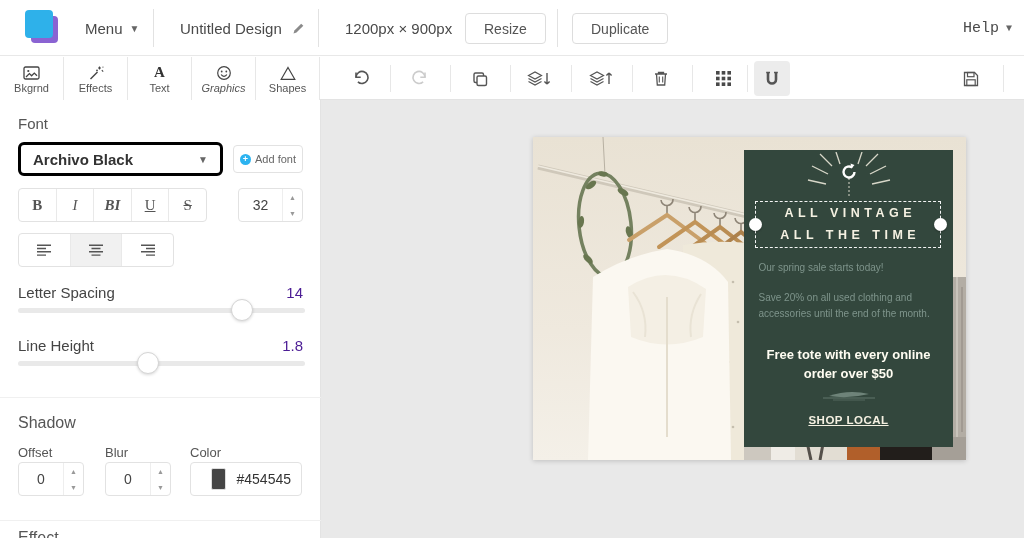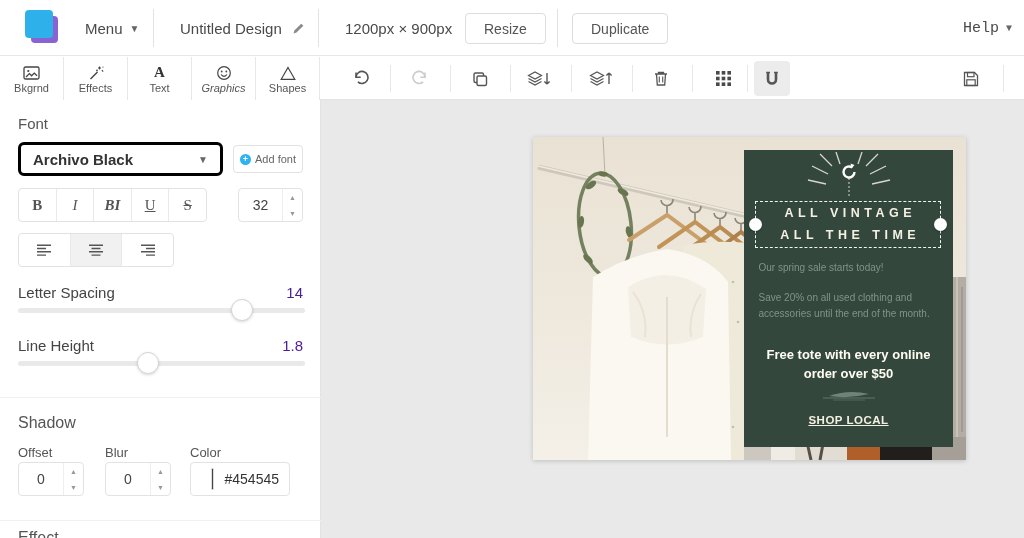--- a/index.html
+++ b/index.html
@@ -382,21 +382,21 @@
   <div class="s-label" style="left:105px; top:345px; font-size:13px;">Blur</div>
   <div class="stepper" style="left:105px; top:362px; width:66px; height:34px;">
     <span class="num">0</span>
     <span class="arrows">
       <span>▲</span>
       <span>▼</span>
     </span>
   </div>
 
   <div class="s-label" style="left:190px; top:345px; font-size:13px;">Color</div>
-  <div class="colorbox" style="left:190px; top:362px; width:100px;padding-left:20px;">
+  <div class="colorbox" style="left:190px; top:362px; width:112px;padding-left:20px;">
     <span class="sw" style="background:#454545;"></span>
     <span class="hex">#454545</span>
   </div>
 
   <div class="hdiv" style="top:420px;"></div>
 
   <div class="s-heading" style="left:18px; top:429px; font-size:16px;">Effect</div>
 </div>
 
 <div class="canvas-area">

